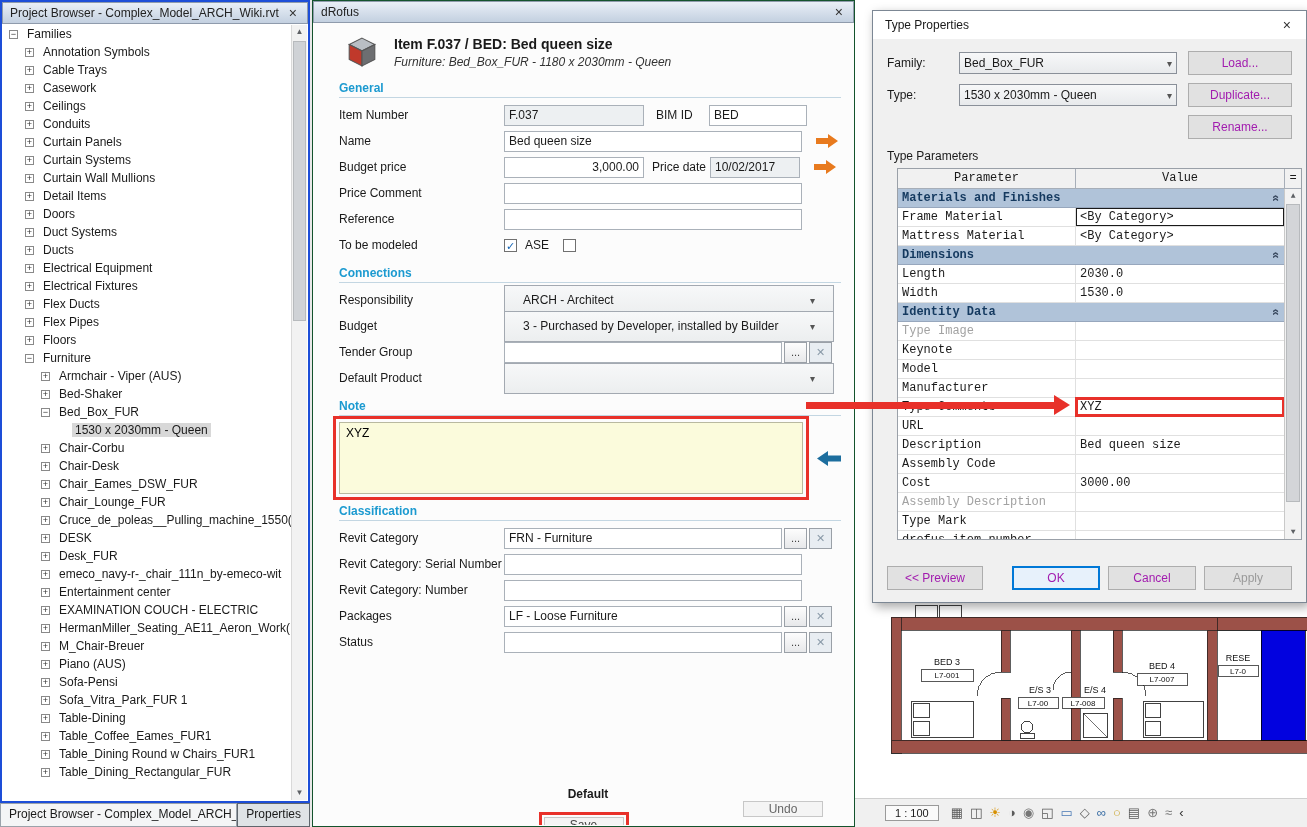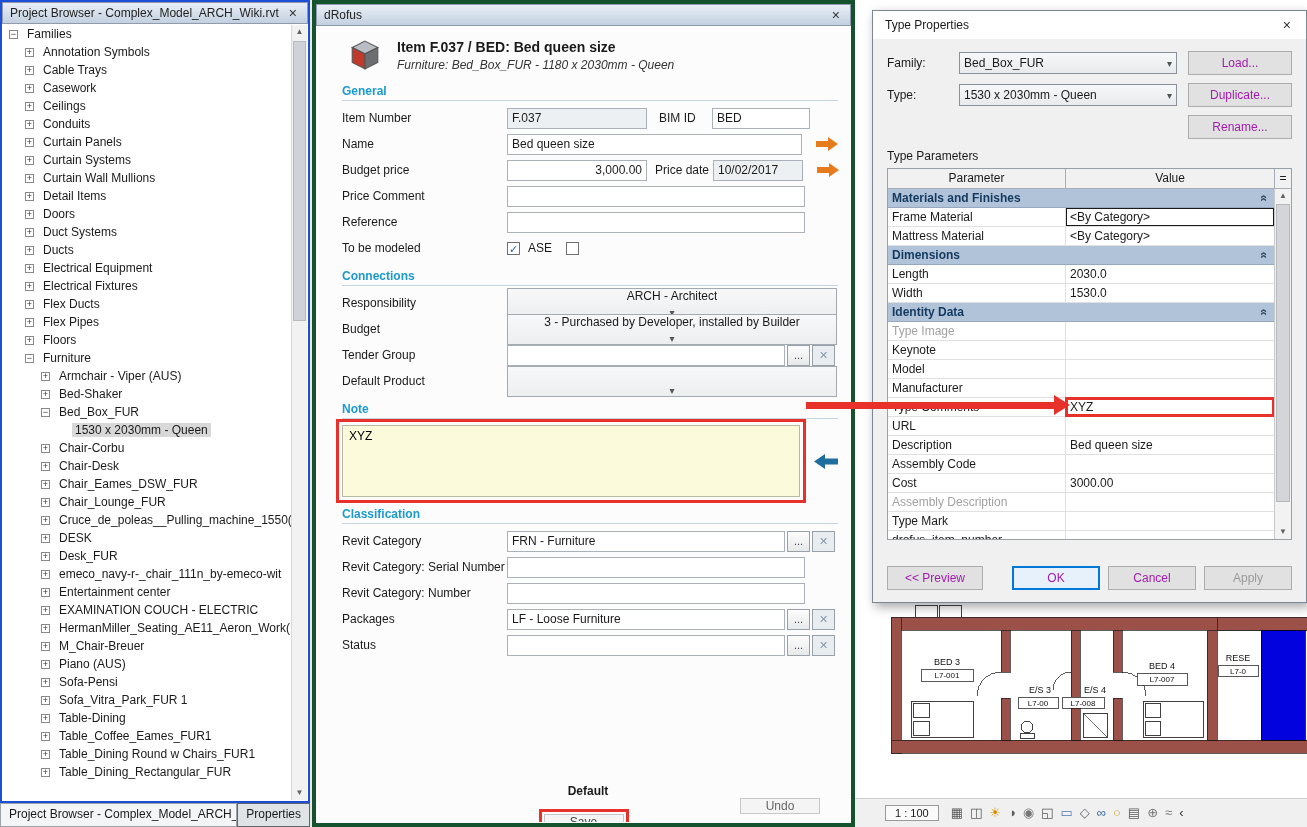--- a/index.html
+++ b/index.html
@@ -23,40 +23,40 @@
   .tree-label { padding:0 3px; }
   .tree-sel { background:#d8d8d8; }
   .pb-scroll { position:absolute; top:23px; right:1px; bottom:1px; width:16px; background:#f2f2f2; border-left:1px solid #d9d9d9; }
   .pb-scroll .sb-thumb { position:absolute; top:16px; left:1px; right:1px; height:280px; background:#cfd2d6; border:1px solid #b7babd; }
   #pb-tabs { position:absolute; left:0; top:803px; width:310px; height:24px; background:#eceef0; display:flex; align-items:stretch; }
   .pb-tab { border:1px solid #9aa2aa; background:#f4f5f6; padding:3px 8px; white-space:nowrap; overflow:hidden; font-size:12px; }
   .pb-tab.first { flex:1; }
   .pb-tab.active { background:#dfe3e6; border-color:#5f666d; }
 
   
-  #dr-panel { position:absolute; left:312px; top:0; width:543px; height:827px; background:#fcfcfc; border:4px solid #14532d; }
+  #dr-panel { position:absolute; left:312px; top:0; width:543px; height:827px; background:#fcfcfc; border:1px solid #14532d; }
   .dr-body { position:absolute; top:22px; left:1px; right:1px; bottom:1px; background:#fcfcfc; overflow:hidden; }
   .dr-header { display:flex; align-items:flex-start; padding:13px 16px 2px 32px; }
   .dr-titles { margin-left:16px; }
   .dr-title { font-size:14px; font-weight:bold; }
   .dr-sub { font-size:12px; font-style:italic; color:#333; margin-top:3px; }
   .section { margin:10px 12px 0 25px; }
   .section-head { color:var(--section-blue); font-weight:bold; font-size:12px;
     border-bottom:1px solid #c3d6e2; padding-bottom:2px; margin-bottom:6px; }
   .frow { display:flex; align-items:center; margin:4px 0; height:22px; }
   .flabel { width:165px; flex:none; }
   .flabel2 { margin-left:12px; width:53px; flex:none; }
   .flabel3 { margin-left:8px; width:58px; flex:none; }
   .txt { height:21px; border:1px solid #aab1b9; background:#fff; padding:0 4px; font-size:12px;
     font-family:inherit; color:#1a1a1a; }
   .txt.ro { background:#edf0f2; }
   .w140 { width:140px; } .w100 { width:98px; } .w300 { width:298px; } .w92 { width:90px; }
   .w280 { width:278px; } .right { text-align:right; }
   .drop { width:330px; height:31px; border:1px solid #a3a9b1; background:linear-gradient(#f7f8f9,#eceeef);
-    display:flex; align-items:center; padding:0 8px;flex-direction:column; }
+    display:flex; align-items:center; padding:0 18px; }
   .drop span.val { flex:1; overflow:hidden; white-space:nowrap; }
   .dchev { color:#555; font-size:10px; }
   .mini-btn { width:23px; height:21px; border:1px solid #9aa0a7; background:linear-gradient(#fdfdfd,#e7e8ea);
     font-size:11px; line-height:18px; text-align:center; color:#444; margin-left:2px; flex:none; }
   .mini-btn.clear { color:#8a9aa8; background:#e8edf2; }
   .cb { width:13px; height:13px; border:1px solid #707070; background:#fff; display:inline-block;
     text-align:center; line-height:12px; font-size:11px; color:#1464b4; font-weight:bold; }
   .cb.checked::before { content:"✓"; }
   .cb-gap { margin:0 14px 0 8px; }
   .note-row { display:flex; align-items:center; }
@@ -80,22 +80,22 @@
   .tp-frow { display:flex; align-items:center; margin:12px 14px 0 14px; }
   .tp-frow.second { margin-top:8px; }
   .tp-lbl { width:72px; flex:none; }
   .combo { width:218px; height:22px; border:1px solid #8a9099; background:linear-gradient(#f7f8f9,#e8eaec);
     display:flex; align-items:center; padding:0 4px; }
   .combo span.val { flex:1; overflow:hidden; white-space:nowrap; }
   .win-btn { width:104px; height:24px; background:#e1e1e1; border:1px solid #adadad; font-size:12px;
     font-family:inherit; margin-left:auto; color:#a21caf; }
   .tp-rename-row { display:flex; margin:8px 14px 0 14px; justify-content:flex-end; }
   .tp-params-label { margin:10px 14px 0 14px; }
-  .tp-table { display:flex; margin:5px 14px 0 14px; width:405px; height:372px; border:1px solid #9aa0a8;
-    background:#ec4899; overflow:hidden; }
+  .tp-table { display:flex; margin:5px 14px 0 24px; width:405px; height:372px; border:1px solid #9aa0a8;
+    background:#ec4899; overflow:hidden;font-family:Liberation Mono, monospace; }
   .tp-left { width:388px; display:flex; flex-direction:column; }
   .tp-head { display:flex; height:20px; background:#f1f1f1; border-bottom:1px solid #a7aeb8; flex:none; }
   .h-param { width:178px; border-right:1px solid #a7aeb8; text-align:center; line-height:19px; }
   .h-value { flex:1; text-align:center; line-height:19px; }
   .tp-rowswrap { flex:1; overflow:hidden; }
   .tp-group { height:19px; background:var(--group-header-bg); color:var(--group-header-text); font-weight:bold;
     display:flex; align-items:center; justify-content:space-between; padding:0 6px 0 4px;
     border-bottom:1px solid #97a7bd; }
   .chev { display:inline-block; transform:rotate(90deg); font-weight:bold; color:#3a4a60; }
   .tp-row { height:19px; display:flex; border-bottom:1px solid #e0e0e0; background:#fff; }

